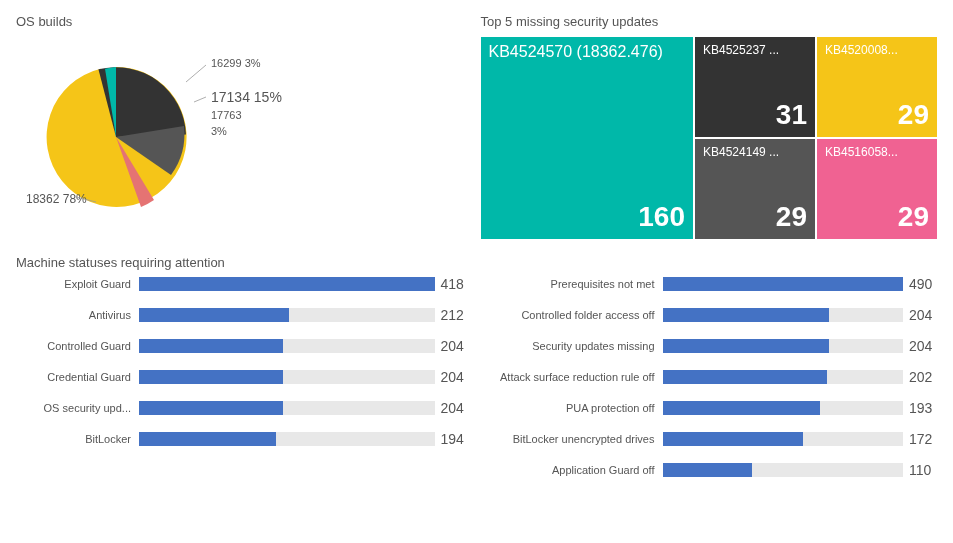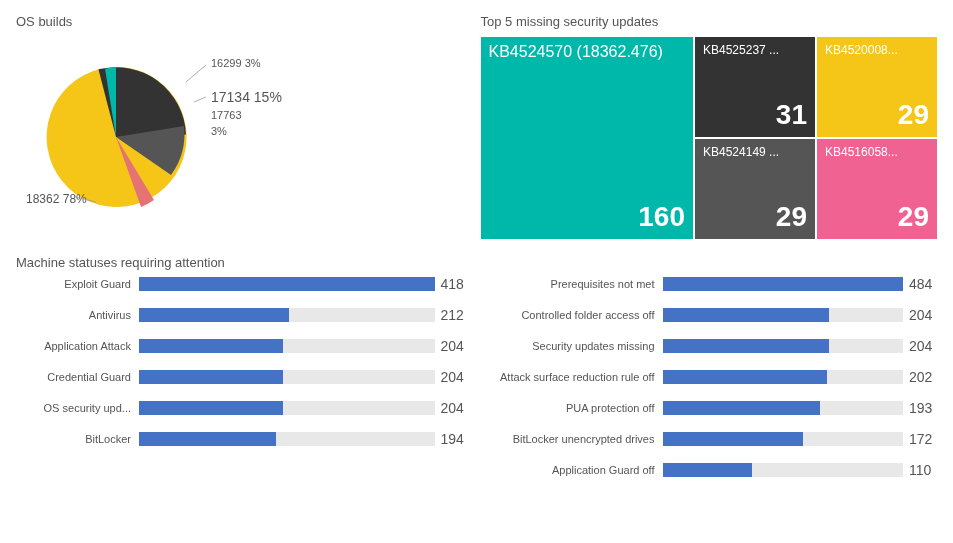--- a/index.html
+++ b/index.html
@@ -252,21 +252,21 @@
         <span class="bar-value">418</span>
       </div>
       <div class="bar-row">
         <span class="bar-label">Antivirus</span>
         <div class="bar-track">
           <div class="bar-fill" style="width:50.7%"></div>
         </div>
         <span class="bar-value">212</span>
       </div>
       <div class="bar-row">
-        <span class="bar-label">Application Attack</span>
+        <span class="bar-label">Controlled Guard</span>
         <div class="bar-track">
           <div class="bar-fill" style="width:48.8%"></div>
         </div>
         <span class="bar-value">204</span>
       </div>
       <div class="bar-row">
         <span class="bar-label">Credential Guard</span>
         <div class="bar-track">
           <div class="bar-fill" style="width:48.8%"></div>
         </div>
@@ -287,21 +287,21 @@
         <span class="bar-value">194</span>
       </div>
     </div>
 
     <div class="bar-chart-section">
       <div class="bar-row">
         <span class="bar-label-wide">Prerequisites not met</span>
         <div class="bar-track">
           <div class="bar-fill" style="width:100%"></div>
         </div>
-        <span class="bar-value">484</span>
+        <span class="bar-value">490</span>
       </div>
       <div class="bar-row">
         <span class="bar-label-wide">Controlled folder access off</span>
         <div class="bar-track">
           <div class="bar-fill" style="width:69.2%"></div>
         </div>
         <span class="bar-value">204</span>
       </div>
       <div class="bar-row">
         <span class="bar-label-wide">Security updates missing</span>

